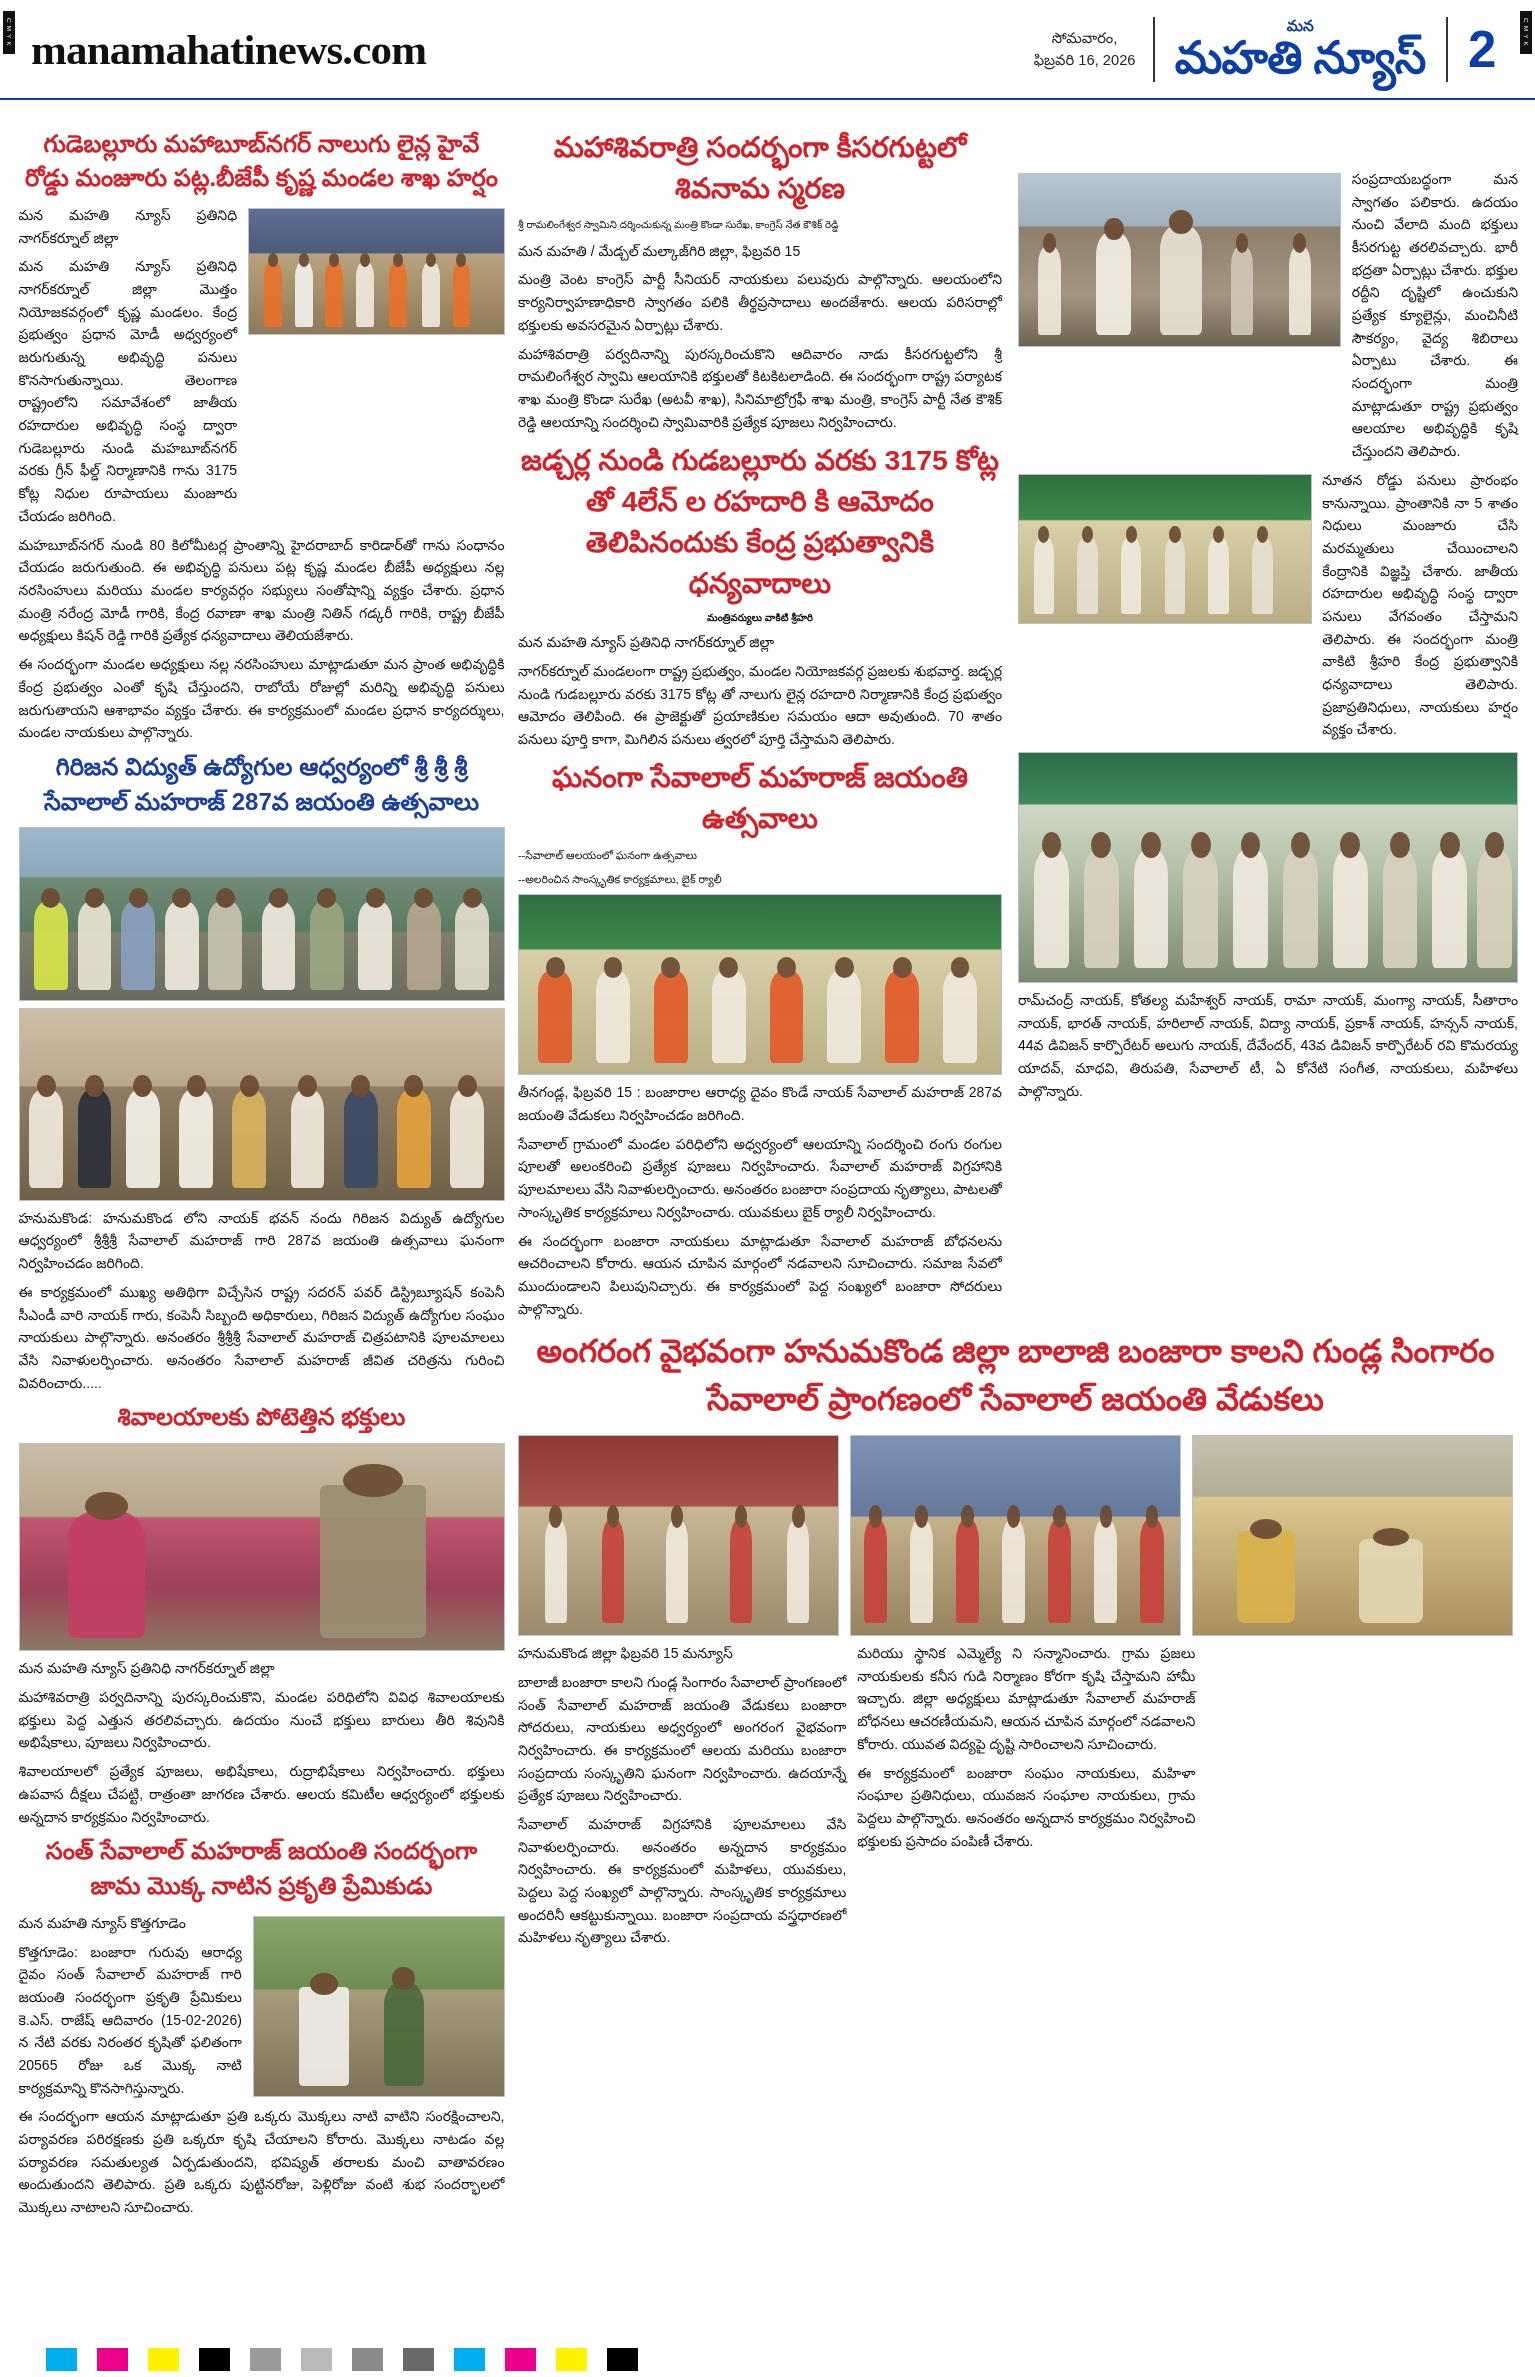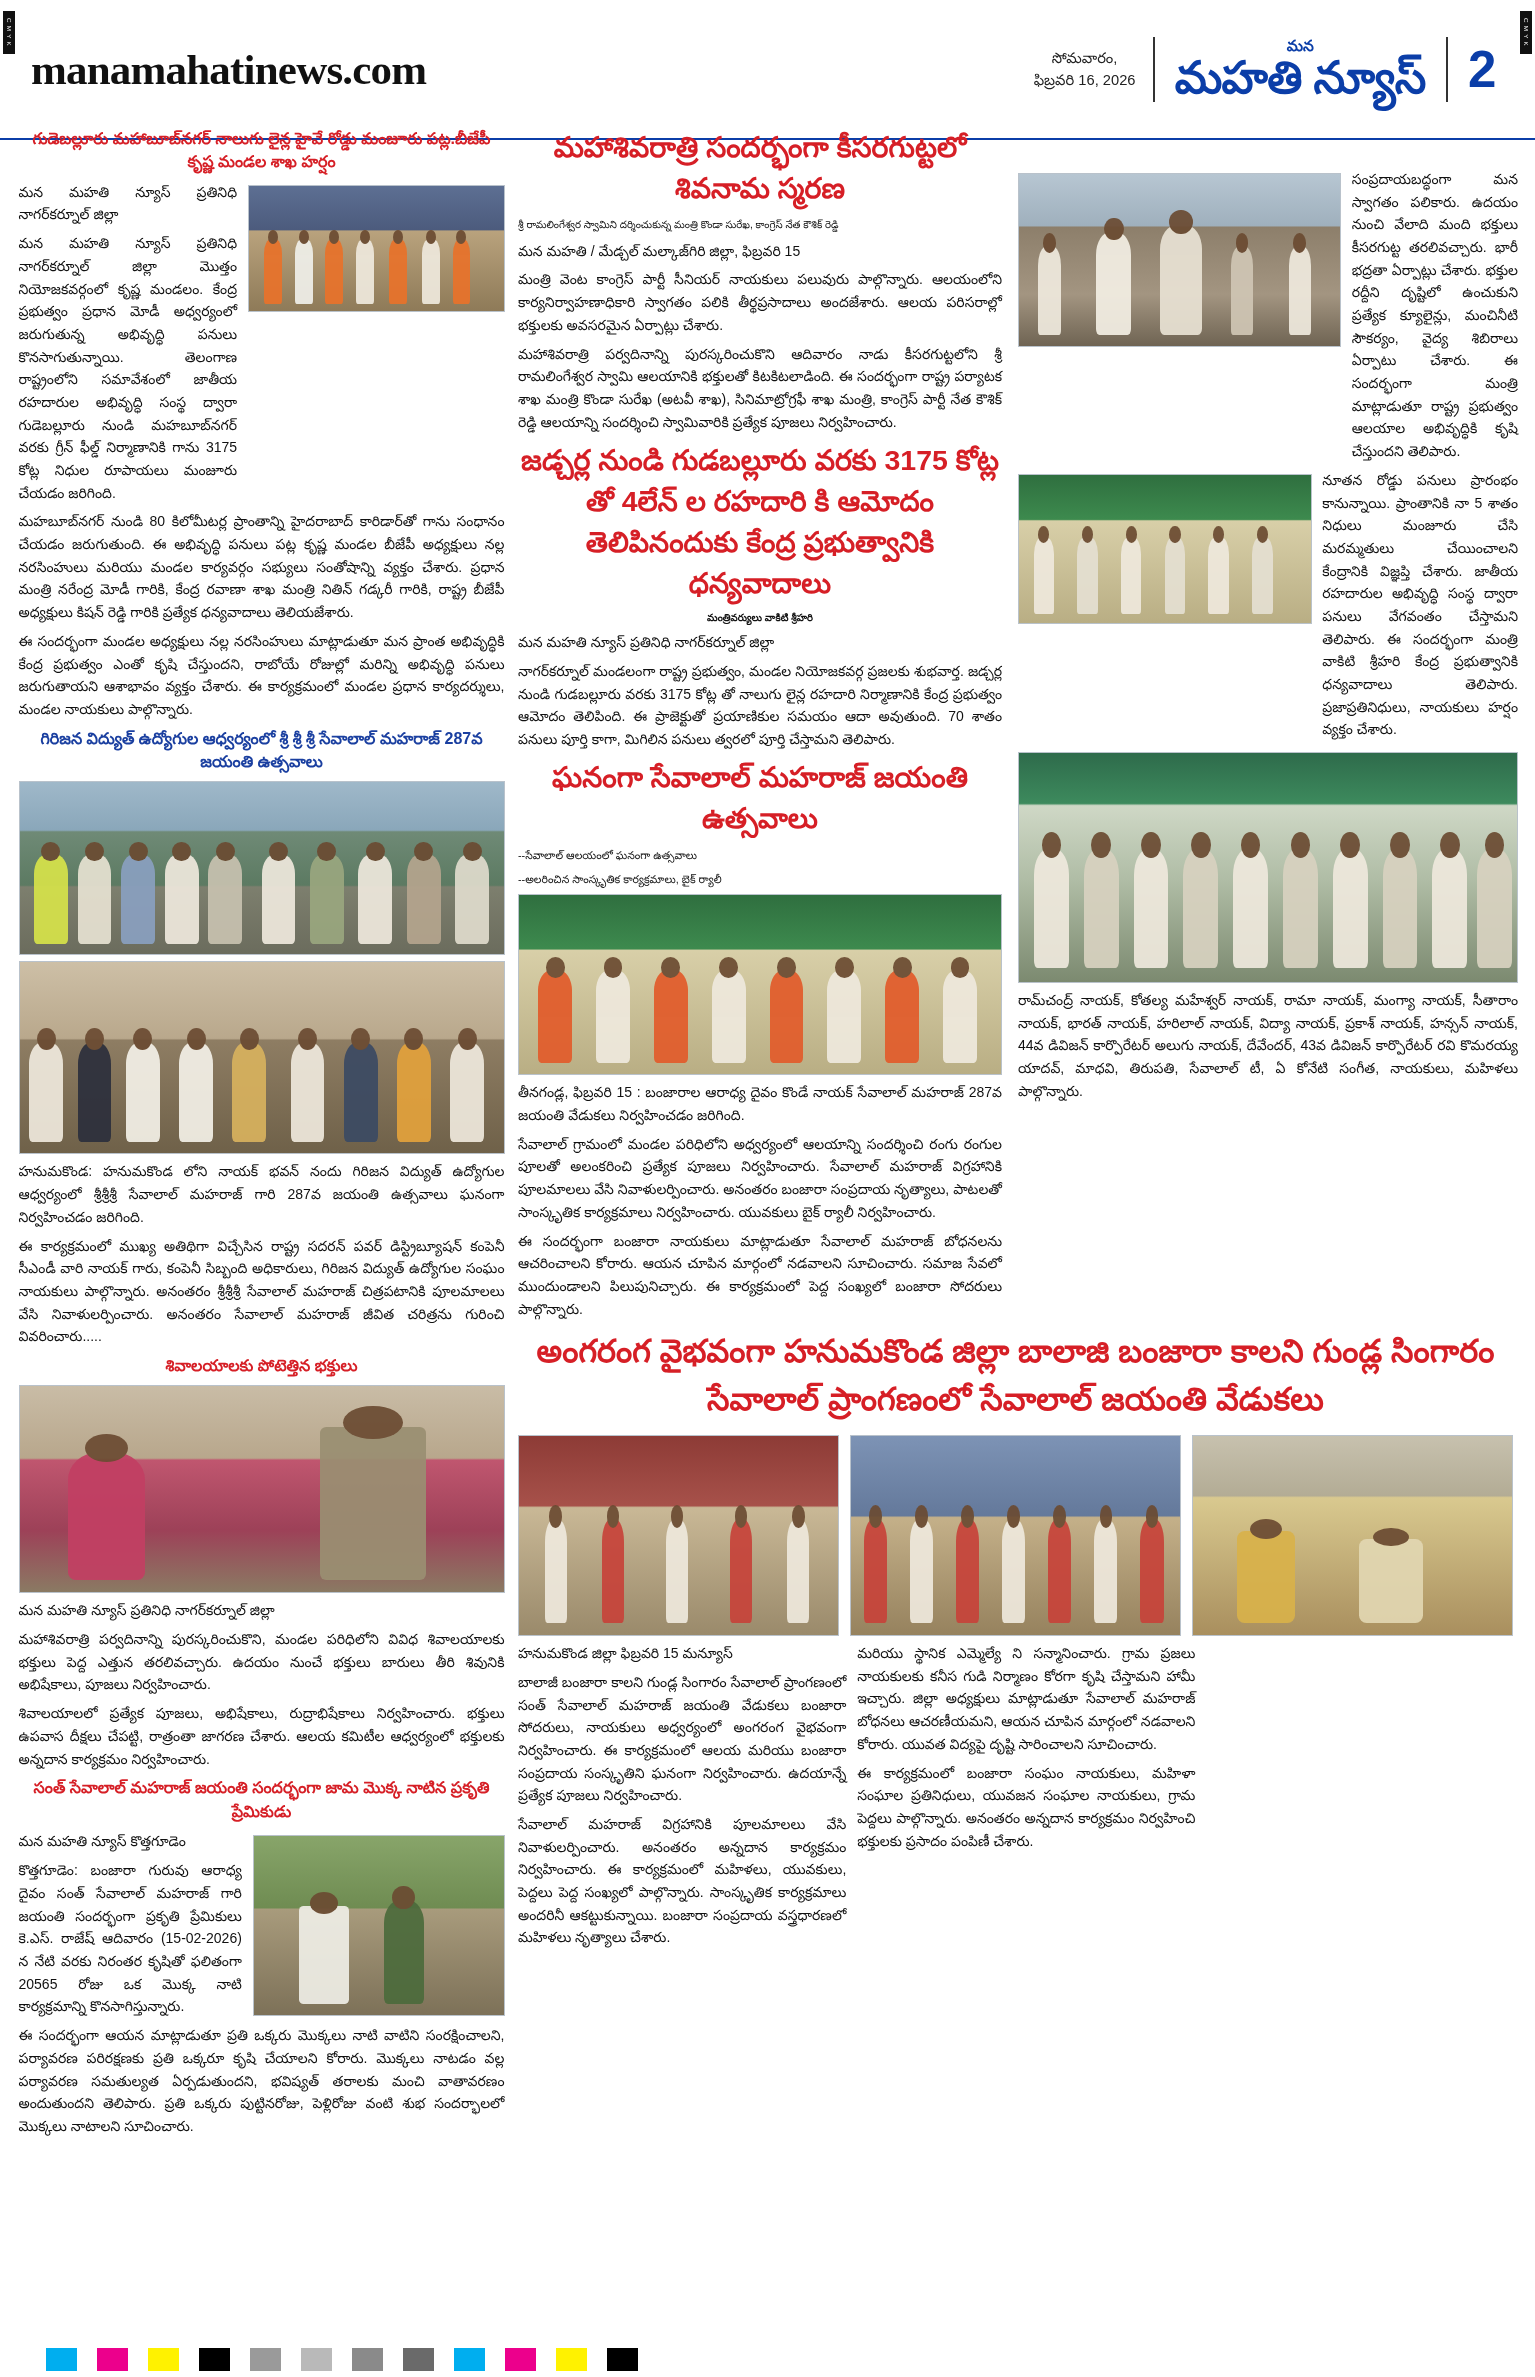--- a/index.html
+++ b/index.html
@@ -16,21 +16,21 @@
     height: 2377px;
     background: #fff;
     overflow: hidden;
   }
 
   
   .masthead {
     position: absolute;
     left: 0; top: 0;
     width: 1535px;
-    height: 140px;
+    height: 100px;
     border-bottom: 2.3px solid #0b3ea8;
     display: flex;
     align-items: center;
     padding: 0 31px;
   }
   .site-name {
     font-family: "Liberation Serif", serif;
     font-size: 43px;
     font-weight: bold;
     letter-spacing: -0.8px;
@@ -90,21 +90,21 @@
 
   
   .content { position: absolute; left: 0; top: 122px; width: 1535px; }
   .col { position: absolute; }
   .col-left { left: 18.5px; top: 0; width: 486px; }
   .col-mid { left: 518px; top: 0; width: 484px; }
   .col-right { left: 1018px; top: 0; width: 500px; }
 
   .headline {
     color: #d61f26;
-    font-size: 16px;
+    font-size: 24px;
     line-height: 1.45;
     font-weight: bold;
     text-align: center;
     margin: 4.6px 0 7.7px 0;
   }
   .headline.blue { color: #1a3fa0; }
   .headline.big { font-size: 28.5px; }
   .headline.xl { font-size: 32px; line-height: 1.5; }
 
   .body-text {

